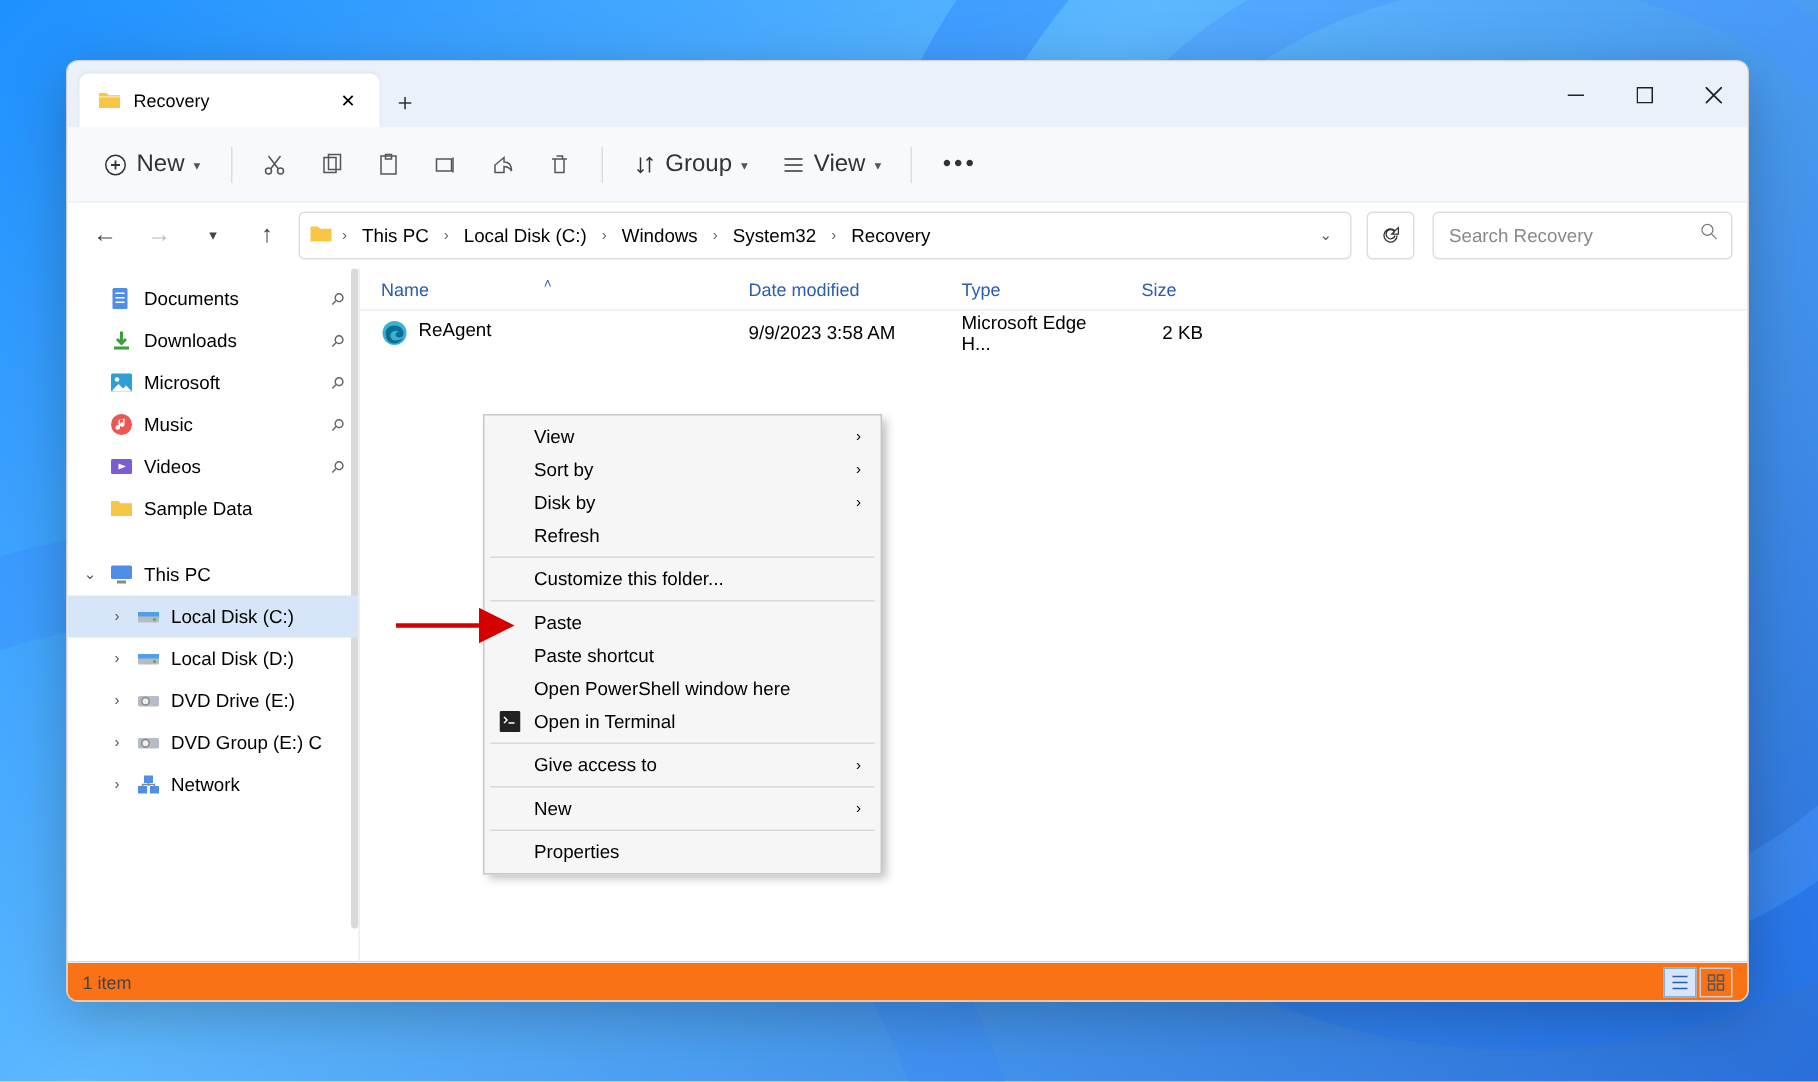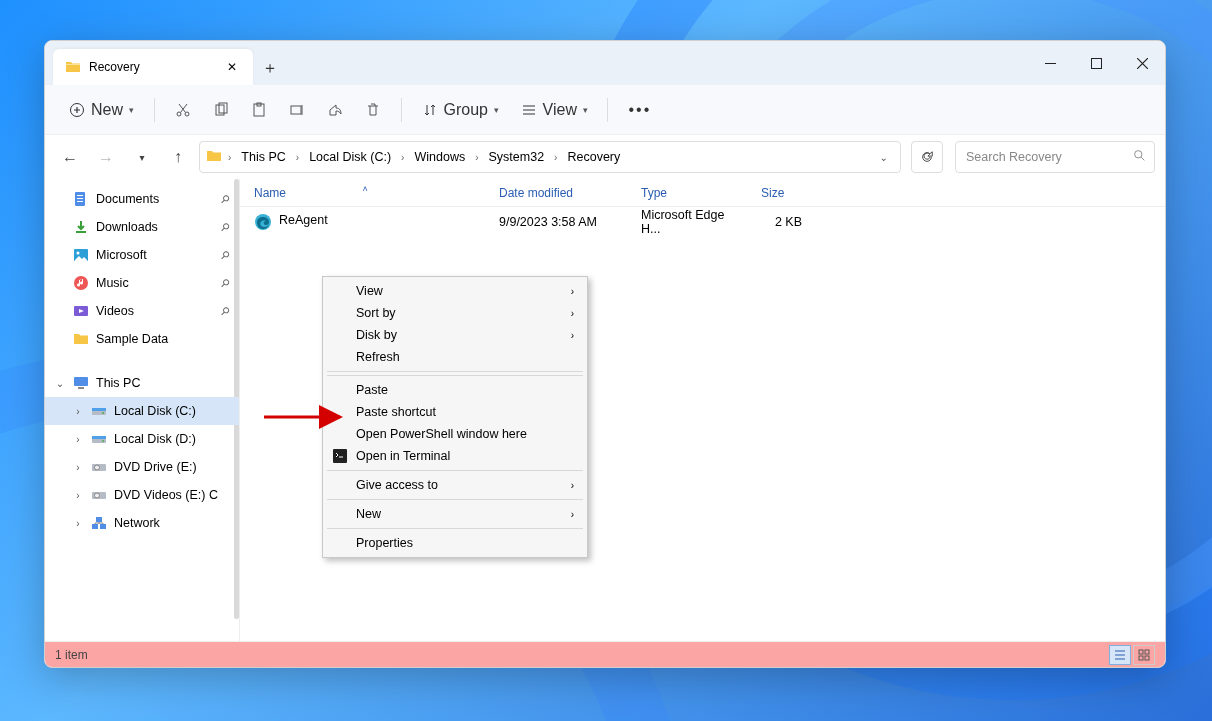--- a/index.html
+++ b/index.html
@@ -50,21 +50,21 @@
 .col-name{ width:245px; position:relative;}
 .sortarrow{ position:absolute; top:-2px; left:50%; font-size:9px; color:#2a5db0;}
 .col-date{ width:142px;}
 .col-type{ width:120px;}
 .col-size{ width:75px;}
 .rows{ flex:1; overflow:auto;}
 .row{ height:30px; display:flex; align-items:center; font-size:12.5px; padding-left:0;}
 .row>div{ padding-left:14px;}
 .row .col-size{ text-align:right; padding-right:20px; padding-left:0;}
 .file-ico{ width:18px;height:18px; margin-right:7px; vertical-align:middle; display:inline-block;}
-.statusbar{ height:26px; border-top:1px solid #eee; background:#fca5a5; display:flex; align-items:center; padding:0 10px; font-size:12px; color:#444;}
+.statusbar{ height:26px; border-top:1px solid #eee; background:#f97316; display:flex; align-items:center; padding:0 10px; font-size:12px; color:#444;}
 .viewbtns{ margin-left:auto; display:flex; gap:2px;}
 .viewbtn{ width:22px;height:20px; border:1px solid #ccc; display:flex;align-items:center;justify-content:center; font-size:11px; cursor:pointer;}
 .viewbtn.active{ background:#d6e6f8; border-color:#80b0e0;}
 
 .ctxmenu{ position:absolute; left:322px; top:276px; width:266px; background:#f6f6f6; border:1px solid #c8c8c8; box-shadow:3px 3px 6px rgba(0,0,0,0.25); font-size:12.5px; padding:3px;}
 .ctxitem{ height:22px; display:flex; align-items:center; padding-left:30px; padding-right:12px; position:relative; cursor:default;}
 .ctxitem .sub{ position:absolute; right:10px; font-size:10px;}
 .ctxitem .cico{ position:absolute; left:6px; width:16px;height:16px; display:flex;align-items:center;justify-content:center;}
 .ctxsep{ height:1px; background:#d8d8d8; margin:3px 1px;}
 .arrow-callout{ position:absolute; left:260px; top:405px; pointer-events:none;}
@@ -323,21 +323,21 @@
           <span>DVD Drive (E:)</span>
         </div>
         <div class="side-item indent">
           <span class="exp ind2">›</span>
           <span class="side-ico">
             <svg width="16" height="16">
               <rect x="1" y="5" width="14" height="7" fill="#b5bcc6" rx="1"></rect>
               <circle cx="6" cy="8.5" r="2.5" fill="#eee" stroke="#888"></circle>
             </svg>
           </span>
-          <span>DVD Videos (E:) C</span>
+          <span>DVD Group (E:) C</span>
         </div>
         <div class="side-item indent">
           <span class="exp ind2">›</span>
           <span class="side-ico">
             <svg width="16" height="16">
               <rect x="1" y="9" width="6" height="5" fill="#4f8de6"></rect>
               <rect x="9" y="9" width="6" height="5" fill="#4f8de6"></rect>
               <rect x="5" y="2" width="6" height="5" fill="#4f8de6"></rect>
               <path d="M8 7v2M4 9v-1h8v1" stroke="#888" fill="none"></path>
             </svg>
@@ -399,20 +399,23 @@
       <span class="sub">›</span>
     </div>
     <div class="ctxitem">
       <span>Disk by</span>
       <span class="sub">›</span>
     </div>
     <div class="ctxitem">
       <span>Refresh</span>
     </div>
     <div class="ctxsep"></div>
+    <div class="ctxitem">
+      <span>Customize this folder...</span>
+    </div>
     <div class="ctxsep"></div>
     <div class="ctxitem">
       <span>Paste</span>
     </div>
     <div class="ctxitem">
       <span>Paste shortcut</span>
     </div>
     <div class="ctxitem">
       <span>Open PowerShell window here</span>
     </div>

